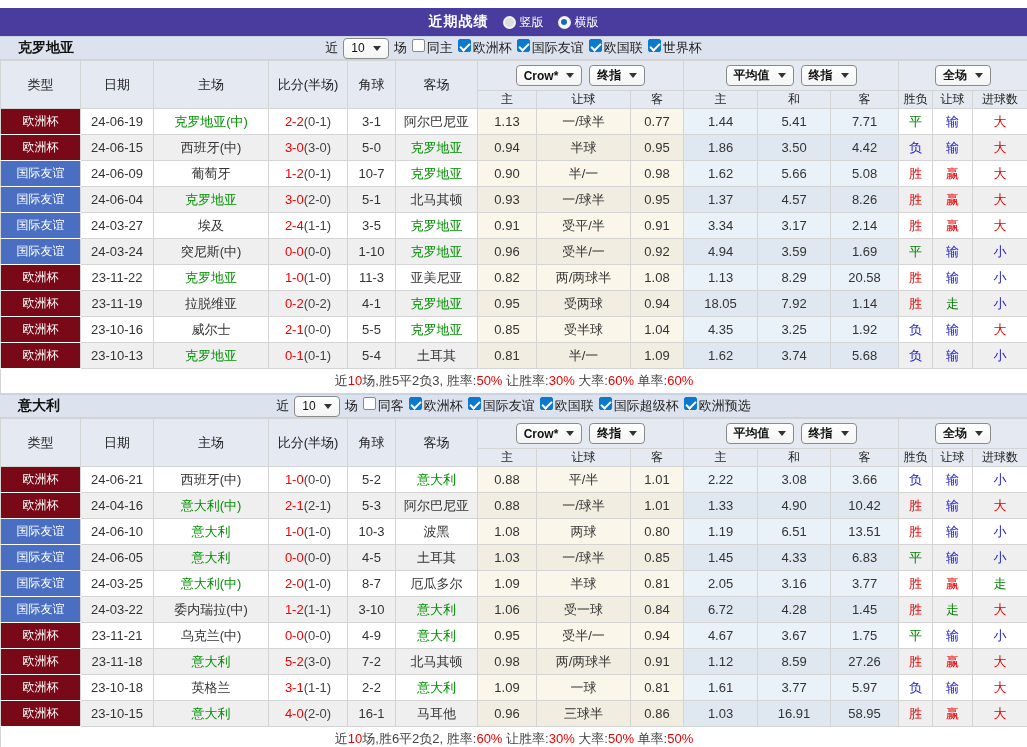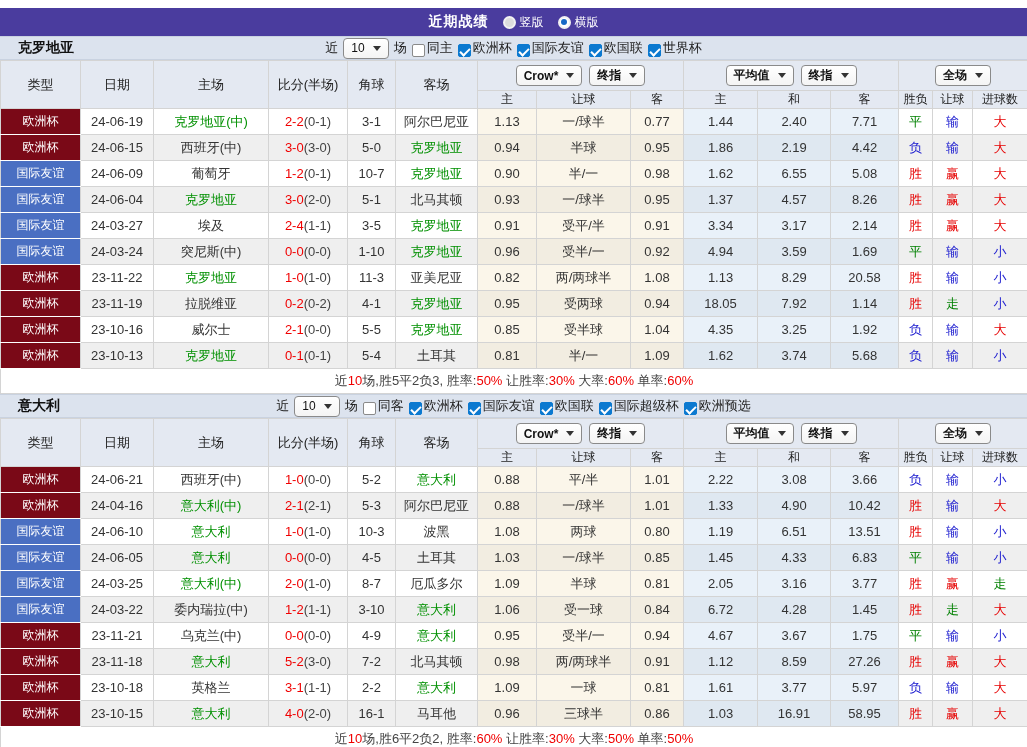--- a/index.html
+++ b/index.html
@@ -27,21 +27,21 @@
   }
   
   .filter-row {
     height: 24px; background: #dce3ee;
     border-top: 1px solid #c9d2e0; border-bottom: 1px solid #c9d2e0;
     display: flex; align-items: center; justify-content: center;
     font-size: 13px; position: relative; color: #222;
   }
   .team-name { position: absolute; left: 18px; font-weight: bold; font-size: 14px; color: #111; }
   .filter-controls { display: flex; align-items: center; gap: 5px; }
-  .cbwrap { display: inline-flex; align-items: flex-end; cursor: pointer; }
+  .cbwrap { display: inline-flex; align-items: flex-start; cursor: pointer; }
   .cb {
     width: 13px; height: 13px; display: inline-block; position: relative;
     background: #0b79d0; border: 1px solid #0b79d0; border-radius: 2px; margin-right: 2px;
   }
   .cb.checked::after {
     content: ""; position: absolute; left: 3.5px; top: 0.5px;
     width: 4px; height: 8px; border: solid #fff; border-width: 0 2px 2px 0;
     transform: rotate(45deg);
   }
   .cb.un { background: #fff; border: 1px solid #8a8a8a; }
@@ -224,55 +224,55 @@
     <td class="league-cup">欧洲杯</td>
     <td>24-06-19</td>
     <td class="team-green">克罗地亚(中)</td>
     <td><span class="score-ft">2-2</span><span class="score-ht">(0-1)</span></td>
     <td>3-1</td>
     <td>阿尔巴尼亚</td>
     <td class="co">1.13</td>
     <td class="co">一/球半</td>
     <td class="co">0.77</td>
     <td class="ca">1.44</td>
-    <td class="ca">2.40</td>
+    <td class="ca">5.41</td>
     <td class="ca">7.71</td>
     <td class="t-g">平</td>
     <td class="t-b">输</td>
     <td class="t-r">大</td>
   </tr>
         <tr>
     <td class="league-cup">欧洲杯</td>
     <td>24-06-15</td>
     <td>西班牙(中)</td>
     <td><span class="score-ft">3-0</span><span class="score-ht">(3-0)</span></td>
     <td>5-0</td>
     <td class="team-green">克罗地亚</td>
     <td class="co">0.94</td>
     <td class="co">半球</td>
     <td class="co">0.95</td>
     <td class="ca">1.86</td>
-    <td class="ca">2.19</td>
+    <td class="ca">3.50</td>
     <td class="ca">4.42</td>
     <td class="t-b">负</td>
     <td class="t-b">输</td>
     <td class="t-r">大</td>
   </tr>
         <tr>
     <td class="league-fr">国际友谊</td>
     <td>24-06-09</td>
     <td>葡萄牙</td>
     <td><span class="score-ft">1-2</span><span class="score-ht">(0-1)</span></td>
     <td>10-7</td>
     <td class="team-green">克罗地亚</td>
     <td class="co">0.90</td>
     <td class="co">半/一</td>
     <td class="co">0.98</td>
     <td class="ca">1.62</td>
-    <td class="ca">6.55</td>
+    <td class="ca">5.66</td>
     <td class="ca">5.08</td>
     <td class="t-r">胜</td>
     <td class="t-r">赢</td>
     <td class="t-r">大</td>
   </tr>
         <tr>
     <td class="league-fr">国际友谊</td>
     <td>24-06-04</td>
     <td class="team-green">克罗地亚</td>
     <td><span class="score-ft">3-0</span><span class="score-ht">(2-0)</span></td>

